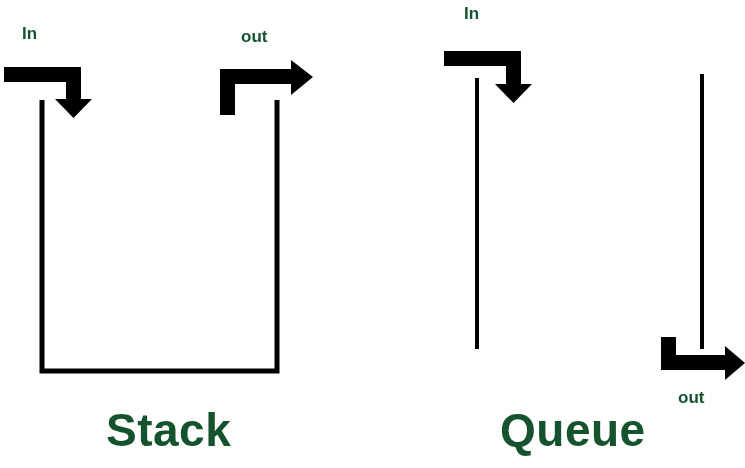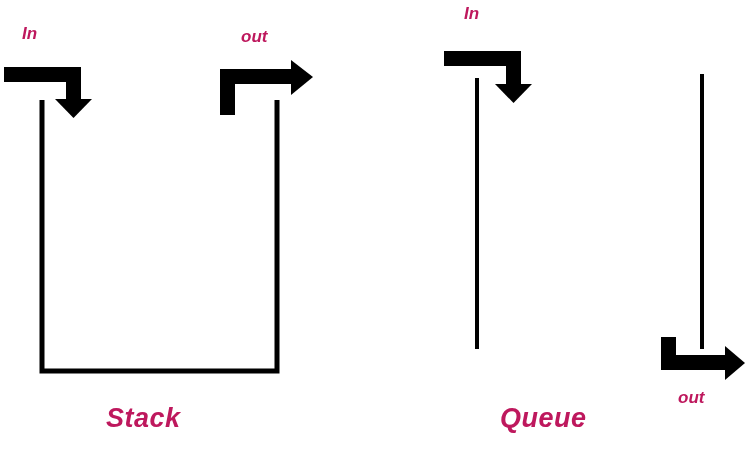--- a/index.html
+++ b/index.html
@@ -18,26 +18,25 @@
     position: absolute;
     top: 0;
     left: 0;
     width: 745px;
     height: 468px;
   }
   .fig-label {
     position: absolute;
     font-family: "Liberation Sans", sans-serif;
     font-weight: bold;
-    color: #be185d;
+    color: #14532d;
     white-space: nowrap;
-    font-style: italic;
   }
   .title-label {
-    font-size: 27px;
+    font-size: 46px;
     letter-spacing: 0.5px;
   }
   .port-label {
     font-size: 17px;
   }
   #stack-title { left: 106px; top: 403px; }
   #queue-title { left: 500px; top: 403px; }
   #stack-in-label { left: 22px; top: 24px; }
   #stack-out-label { left: 241px; top: 27px; }
   #queue-in-label { left: 464px; top: 4px; }

